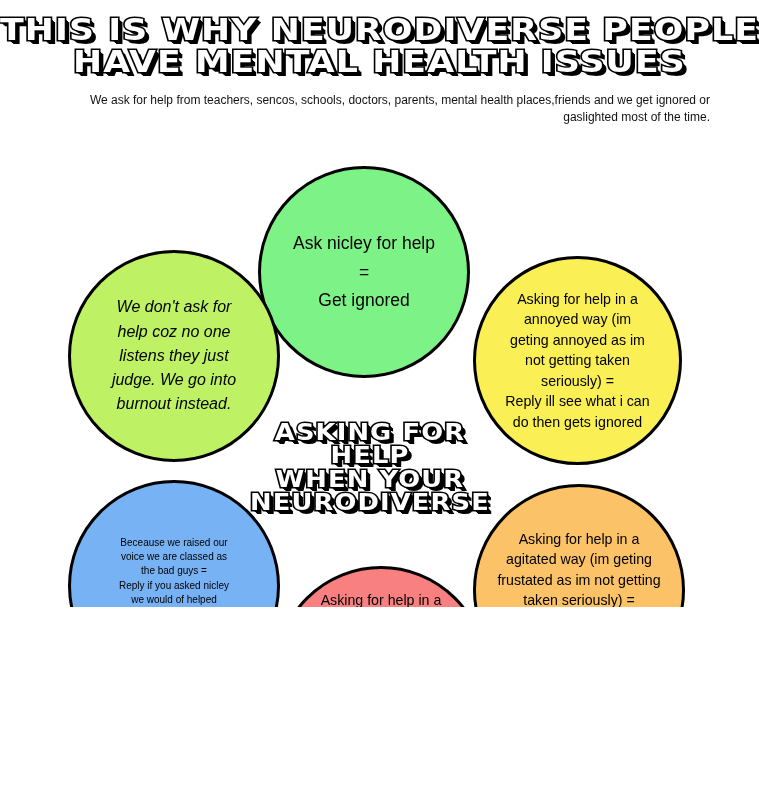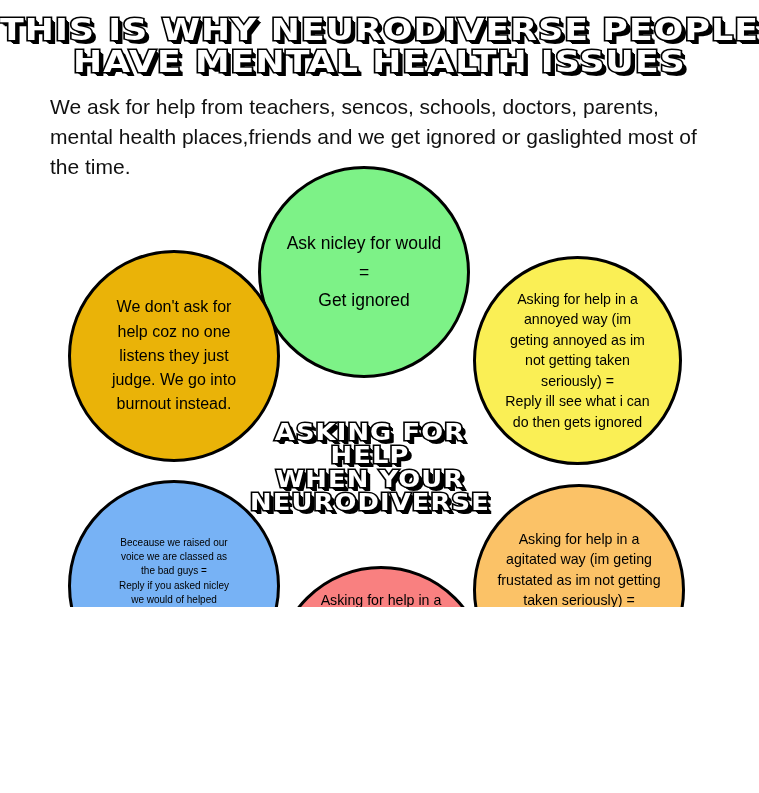--- a/index.html
+++ b/index.html
@@ -51,22 +51,22 @@
     width: 759px;
     font-size: 31px;
   }
   #main-title .line2 { display: block; }
 
   #subtitle {
     position: absolute;
     left: 50px;
     top: 92px;
     width: 660px;
-    text-align: left;
-    font-size: 21px;
+    text-align: right;
+    font-size: 12px;
     line-height: 1.42;
     font-family: "Liberation Sans", sans-serif;
     color: #111111;
   }
 
   
   #center-caption {
     position: absolute;
     left: 255px;
     top: 421px;
@@ -148,26 +148,26 @@
 
   <div id="header-block">
     <div id="main-title" class="bubble-title">
       <span class="line1">THIS IS WHY NEURODIVERSE PEOPLE</span>
       <span class="line2">HAVE MENTAL HEALTH ISSUES</span>
     </div>
     <div id="subtitle">We ask for help from teachers, sencos, schools, doctors, parents, mental health places,friends and we get ignored or gaslighted most of the time.</div>
   </div>
 
   <div class="circle" id="circle-green" style="background: rgb(125, 242, 135);">
-    <div class="circle-text">Ask nicley for would
+    <div class="circle-text">Ask nicley for help
 =
 Get ignored</div>
   </div>
 
-  <div class="circle" id="circle-purple" style="background: #eab308;">
+  <div class="circle" id="circle-purple" style="background: #bef264; font-style: italic;">
     <div class="circle-text">We don't ask for
 help coz no one
 listens they just
 judge. We go into
 burnout instead.</div>
   </div>
 
   <div class="circle" id="circle-yellow" style="background: rgb(250, 239, 85);">
     <div class="circle-text">Asking for help in a
 annoyed way (im

